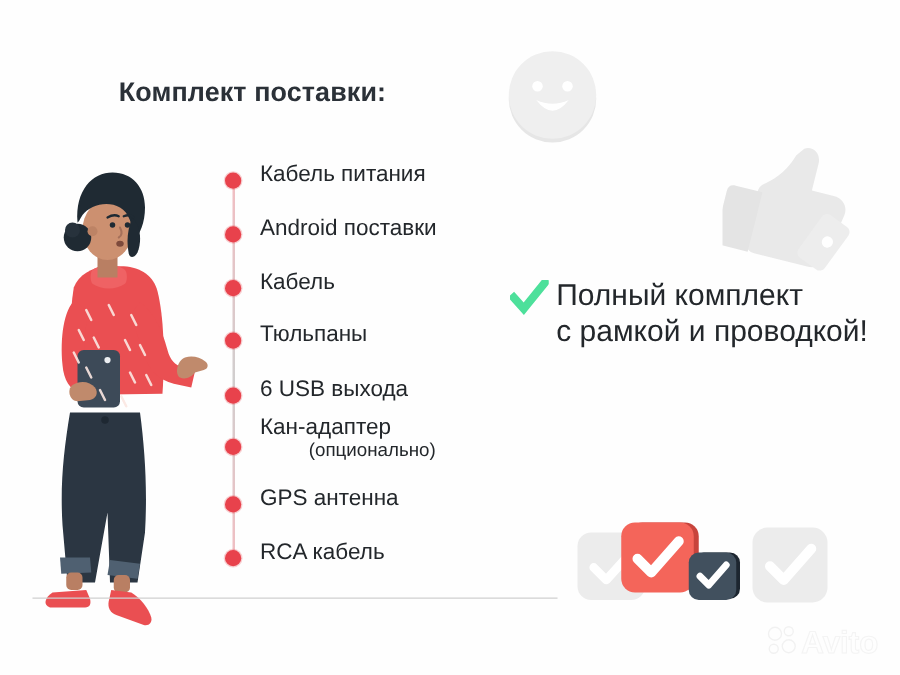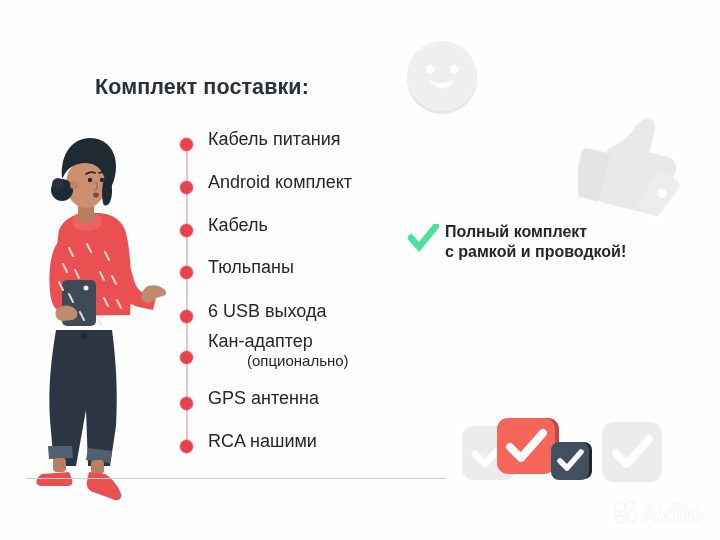--- a/index.html
+++ b/index.html
@@ -36,21 +36,21 @@
     left: 578px;
     top: 108px;
     width: 112px;
     height: 115px;
   }
 
   
   .title {
     position: absolute;
     left: 95px;
-    top: 75px;
+    top: 62px;
     font-size: 21.5px;
     font-weight: bold;
     color: #2b3138;
     letter-spacing: 0.1px;
     white-space: nowrap;
   }
 
   
   .timeline {
     position: absolute;
@@ -117,22 +117,22 @@
     padding-left: 37px;
   }
   .benefit .check {
     position: absolute;
     left: 0;
     top: 2px;
     width: 31px;
     height: 29px;
   }
   .benefit-text {
-    font-size: 16px;
-    font-weight: bold;
+    font-size: 24px;
+    font-weight: normal;
     color: #23272b;
     line-height: 1.22;
     white-space: pre-line;
   }
 
   
   .cluster {
     position: absolute;
     left: 462px;
     top: 412px;
@@ -288,21 +288,21 @@
   <div class="timeline">
     <div class="timeline-rail"></div>
 
     <div class="tl-item" style="top:15px">
       <span class="tl-dot"></span>
       <span class="tl-label">Кабель питания</span>
     </div>
 
     <div class="tl-item" style="top:58px">
       <span class="tl-dot"></span>
-      <span class="tl-label">Android комплект</span>
+      <span class="tl-label">Android поставки</span>
     </div>
 
     <div class="tl-item" style="top:101px">
       <span class="tl-dot"></span>
       <span class="tl-label">Кабель</span>
     </div>
 
     <div class="tl-item" style="top:143px">
       <span class="tl-dot"></span>
       <span class="tl-label">Тюльпаны</span>
@@ -319,21 +319,21 @@
       <span class="tl-sub" style="top:-5px">(опционально)</span>
     </div>
 
     <div class="tl-item" style="top:274px">
       <span class="tl-dot"></span>
       <span class="tl-label">GPS антенна</span>
     </div>
 
     <div class="tl-item" style="top:317px">
       <span class="tl-dot"></span>
-      <span class="tl-label">RCA нашими</span>
+      <span class="tl-label">RCA кабель</span>
     </div>
   </div>
 
   <div class="benefits">
 
     <div class="benefit">
       <span class="check">
         <svg viewBox="0 0 31 29" width="31" height="29">
           <path d="M3 14 L11 23 L28 2" stroke="#4de09b" stroke-width="6.5" fill="none" stroke-linecap="square" stroke-linejoin="miter"></path>
         </svg>

